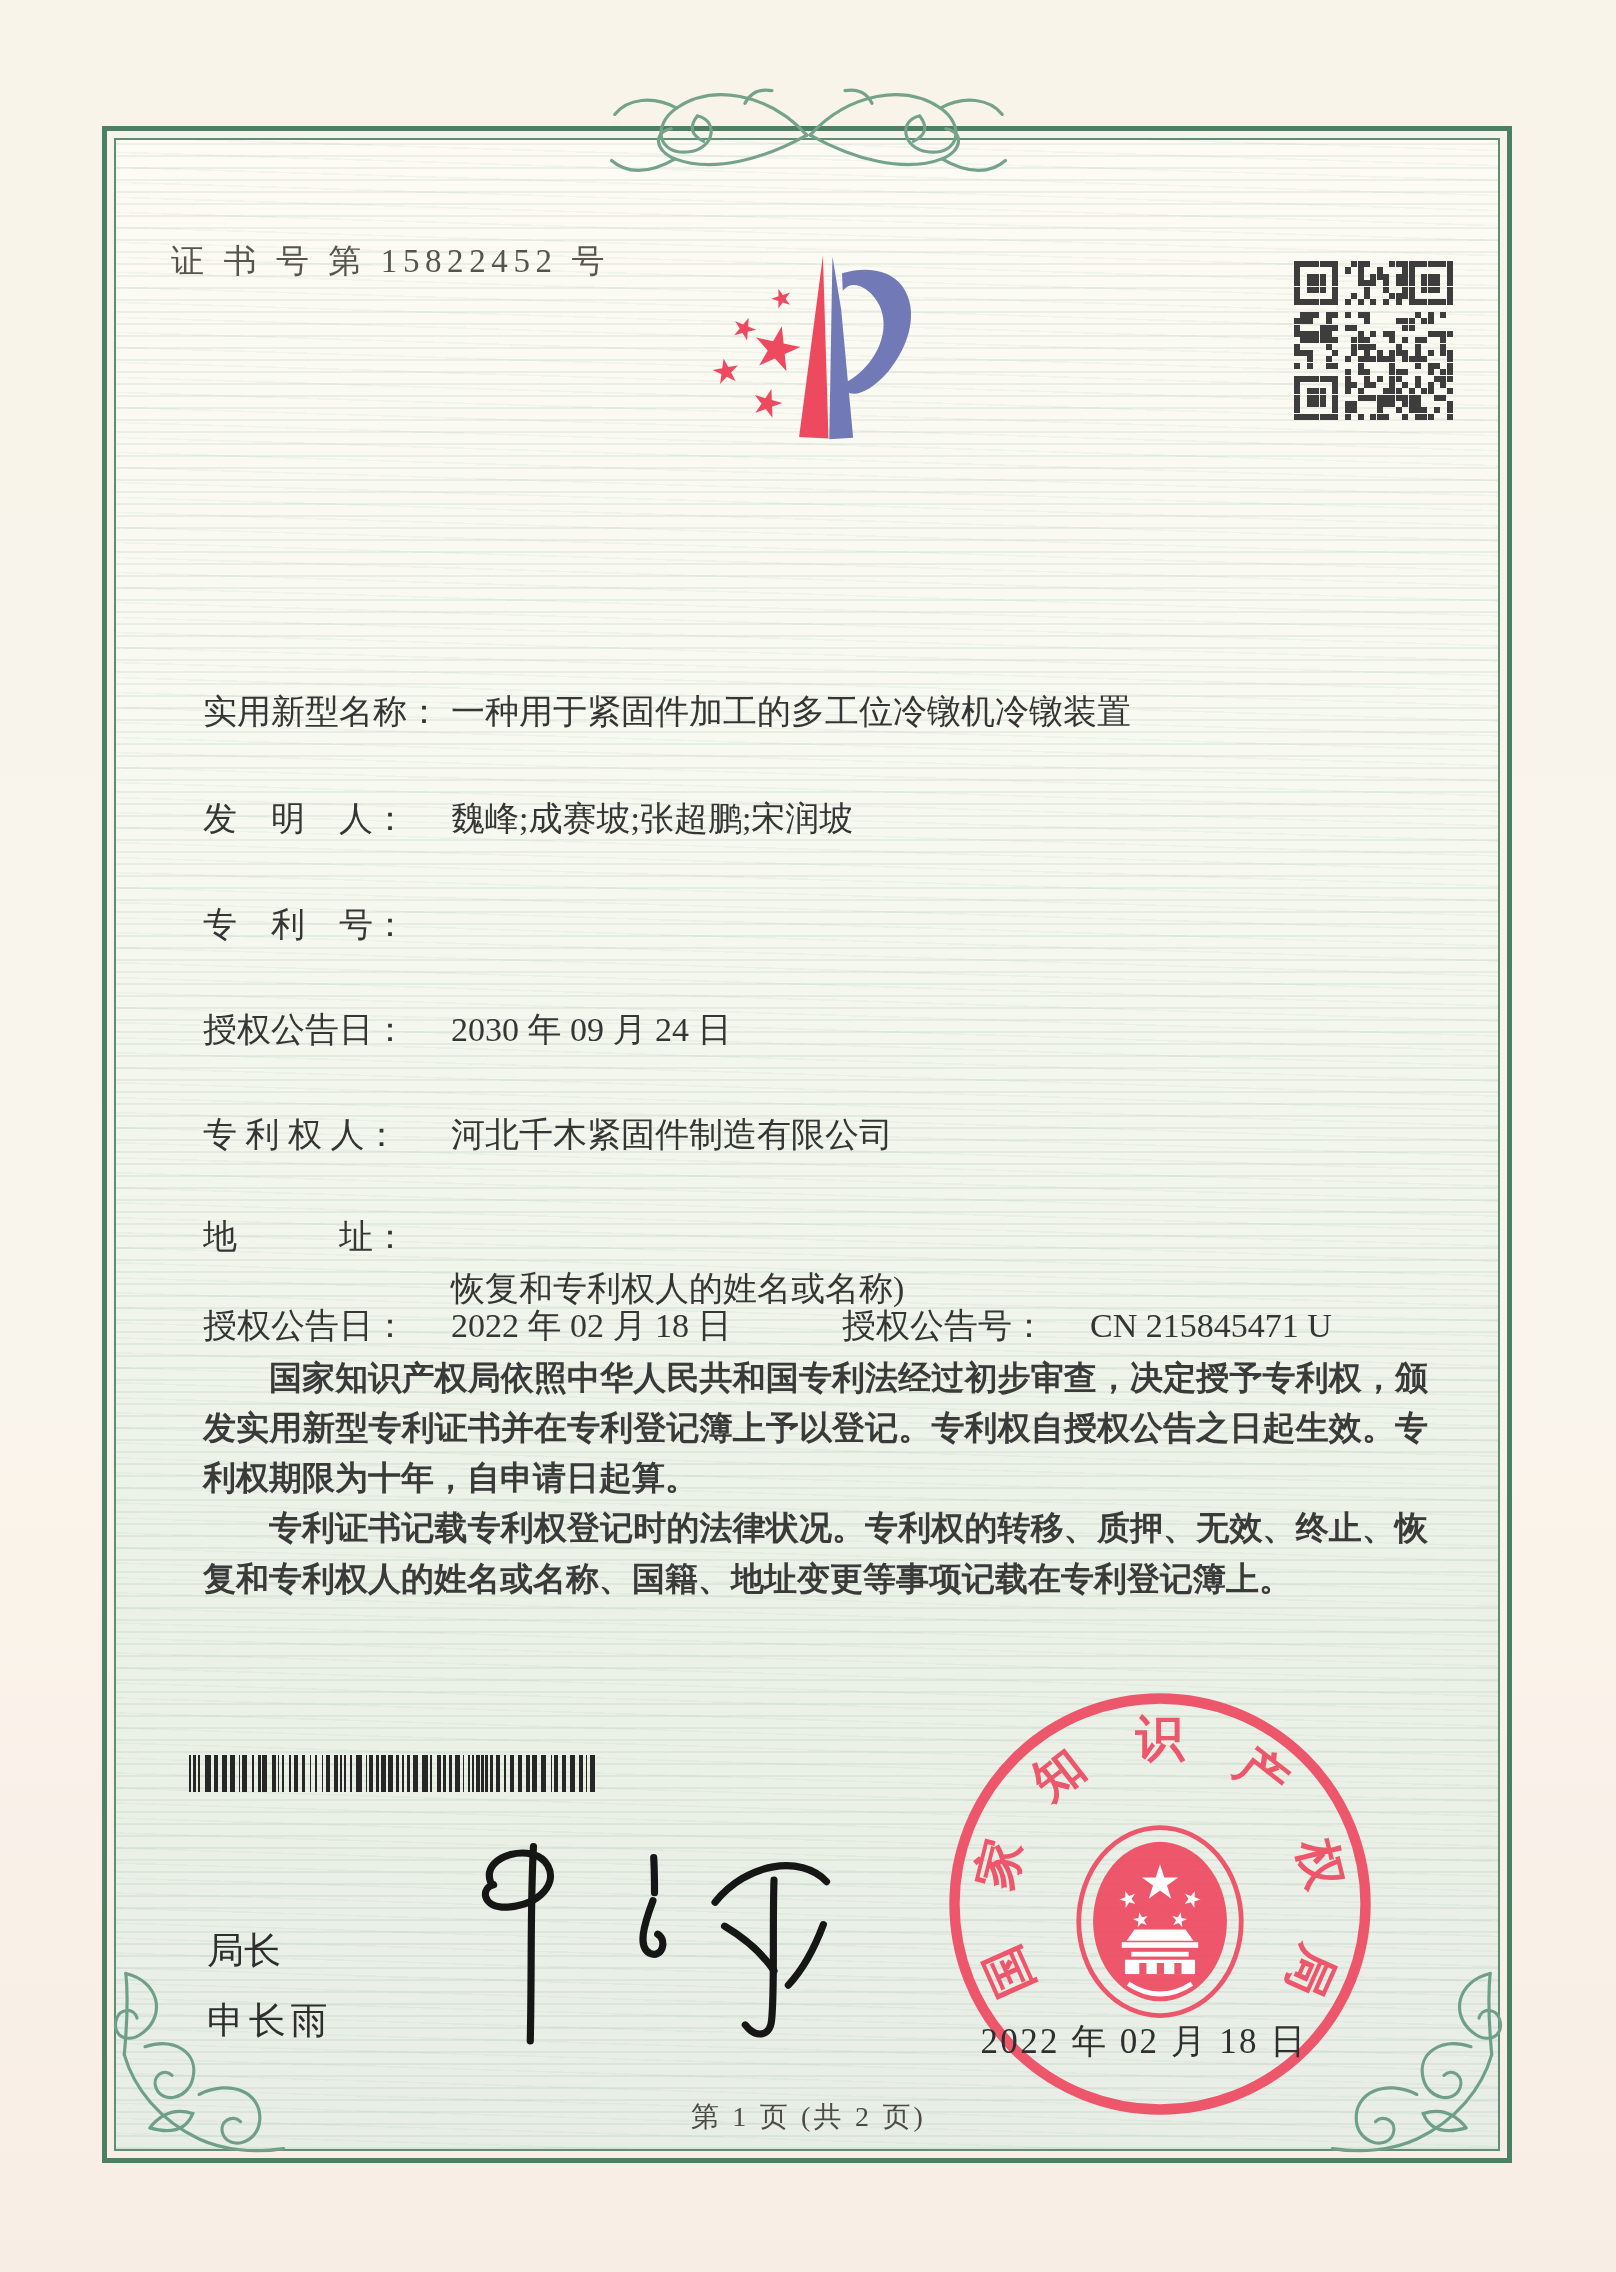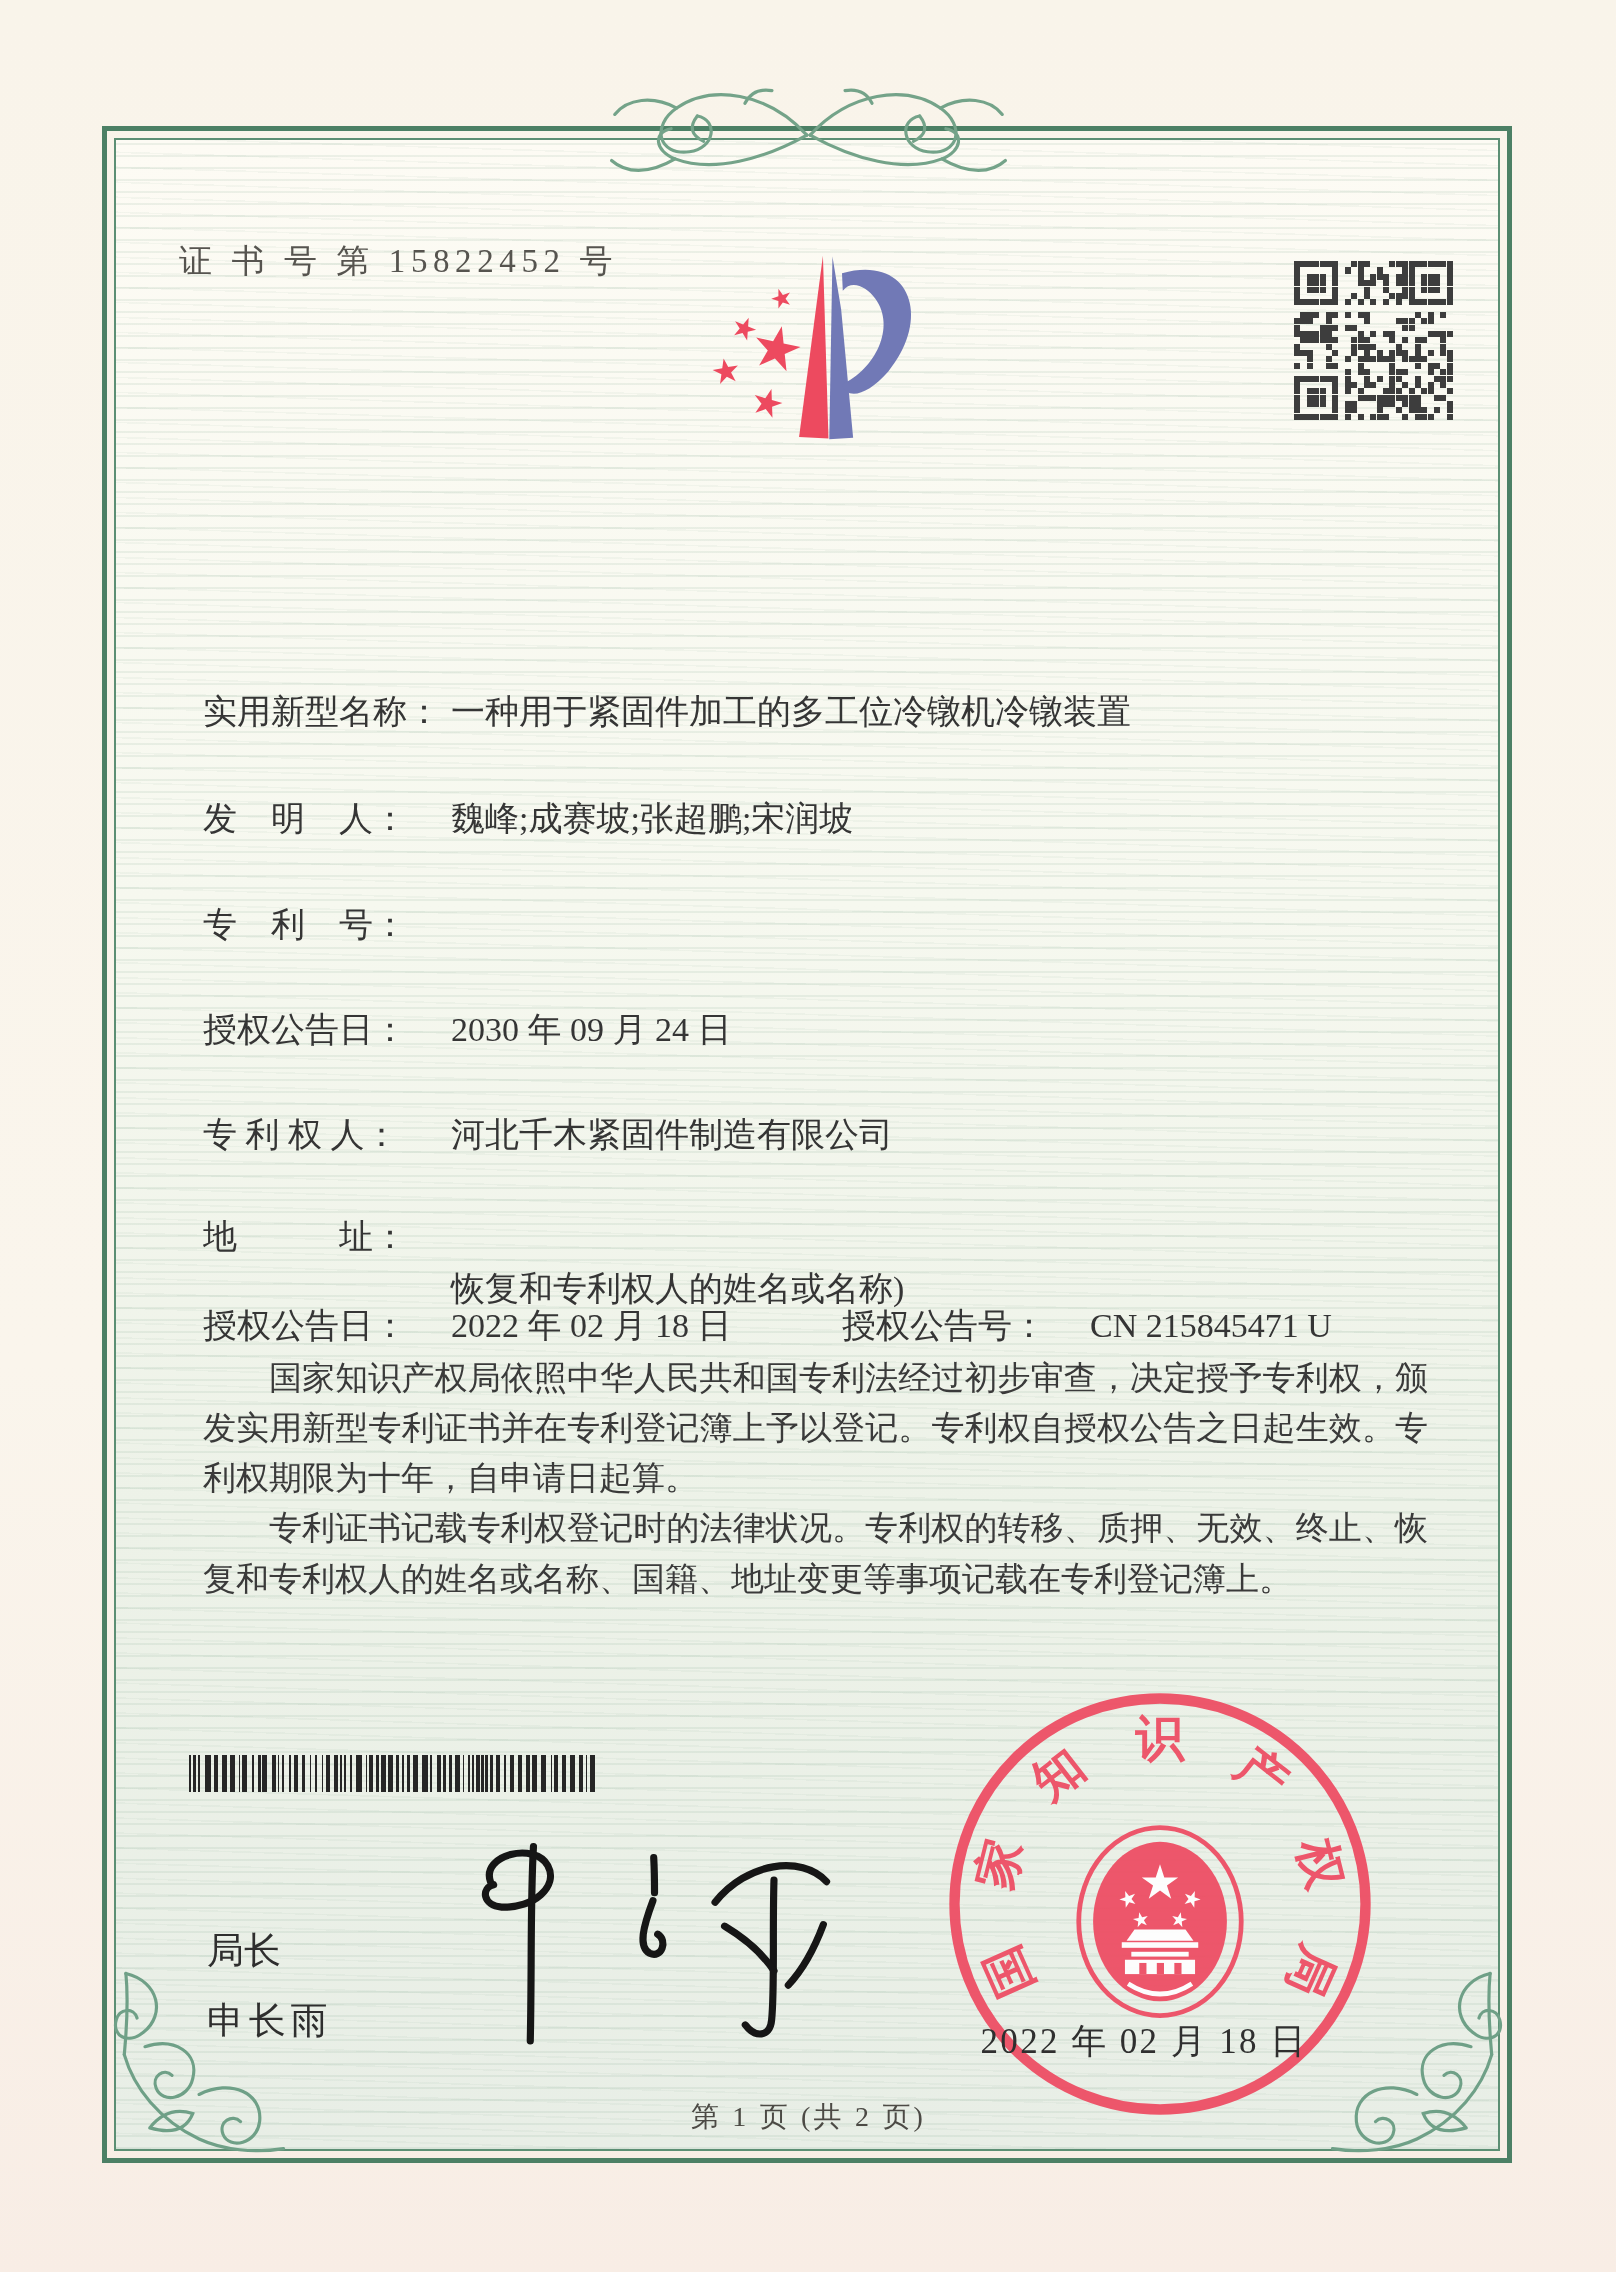--- a/index.html
+++ b/index.html
@@ -27,21 +27,21 @@
     background:
       repeating-linear-gradient(0deg, rgba(122,163,137,.13) 0 1.6px, transparent 1.6px 12px),
       repeating-linear-gradient(1.8deg, rgba(122,163,137,.07) 0 1.6px, transparent 1.6px 15px);
     pointer-events:none;
   }
 
   .orn{position:absolute;pointer-events:none;}
 
   
   .cert-no{
-    position:absolute;left:179px;top:239px;
+    position:absolute;left:171px;top:239px;
     font-size:33px;letter-spacing:5.6px;color:#56544f;
   }
   .logo{position:absolute;left:683px;top:216px;width:256px;height:240px;}
   .qr{position:absolute;left:1294px;top:261px;width:159px;height:159px;background:#fff0;}
   .qr i{position:absolute;background:#3d3d3d;}
 
   .title{
     position:absolute;left:0;right:0;top:484px;text-align:center;
     font-size:83px;font-weight:700;letter-spacing:24px;color:#262626;
     text-indent:24px;
@@ -52,21 +52,21 @@
   .frow{position:absolute;left:0;width:100%;display:flex;line-height:1.52;}
   .flabel{flex:0 0 248px;white-space:pre;}
   .fval{white-space:pre-wrap;}
   .grant-pair2{margin-left:41px;display:flex;}
 
   
   .paras{
     position:absolute;left:203px;top:1353px;width:1225px;
     font-size:33px;line-height:1.52;color:#3a3a3a;text-align:justify;
   }
-  .paras p{margin:0;text-indent:2em;}
+  .paras p{margin:0;text-indent:2em;font-weight:bold;}
 
   
   .barcode{position:absolute;left:189px;top:1755px;width:415px;height:37px;display:flex;align-items:stretch;}
   .barcode i{display:block;background:#262626;}
 
   
   .director-label{position:absolute;left:207px;top:1926px;font-size:37px;color:#2e2e2e;
     font-family:"Liberation Sans","DejaVu Sans",sans-serif;}
   .director-name{position:absolute;left:207px;top:1996px;font-size:37px;letter-spacing:4.8px;color:#2e2e2e;
     font-family:"Liberation Sans","DejaVu Sans",sans-serif;}

